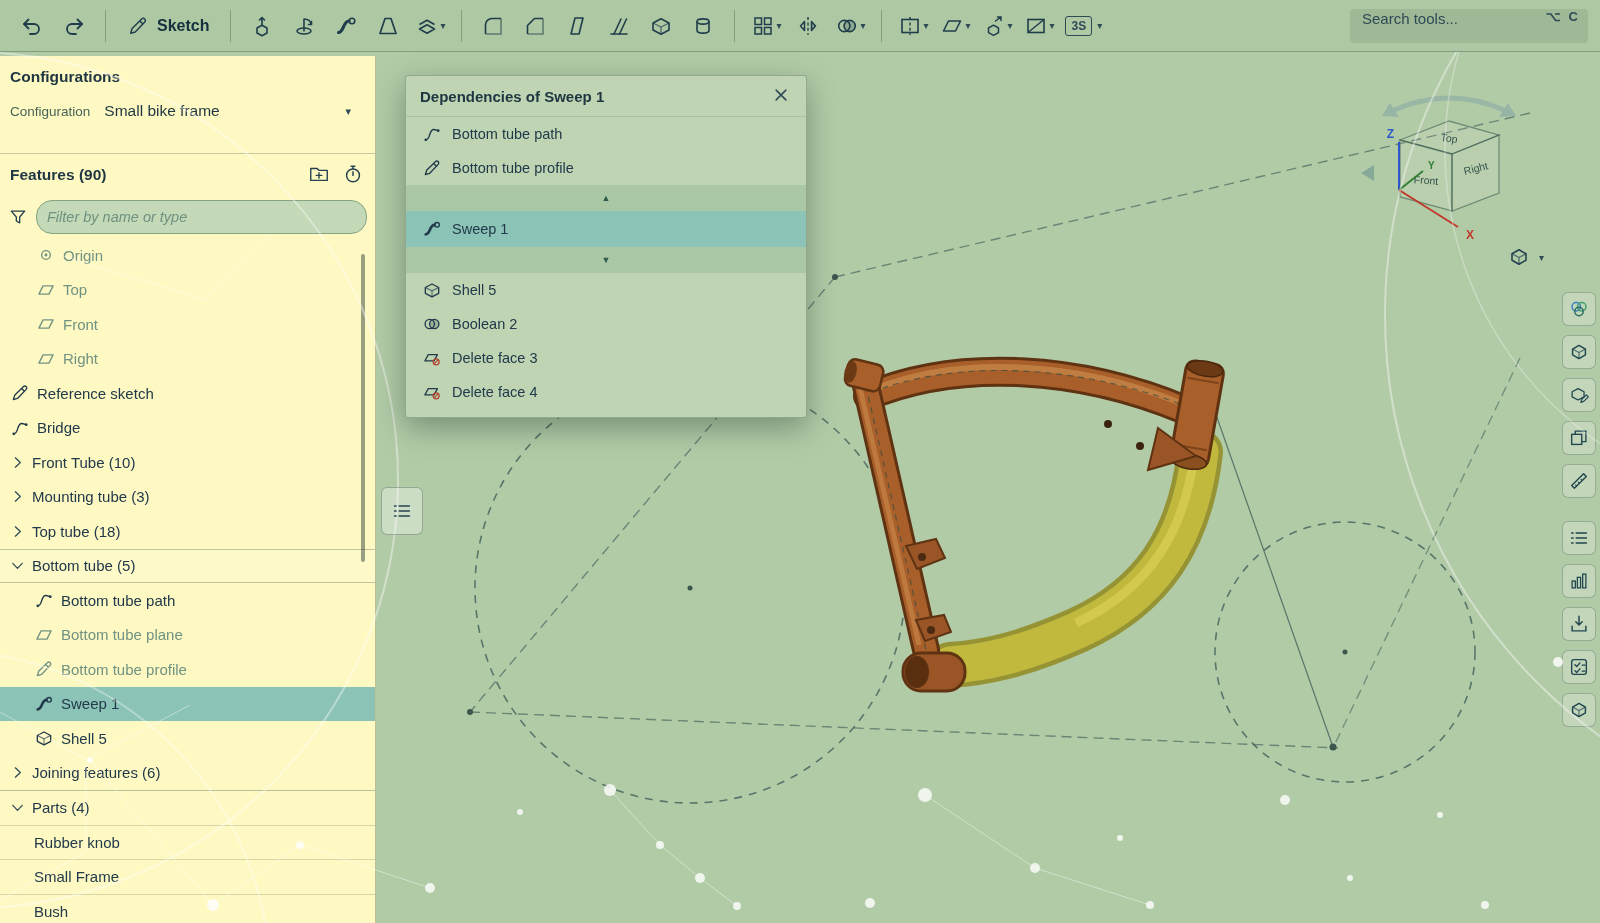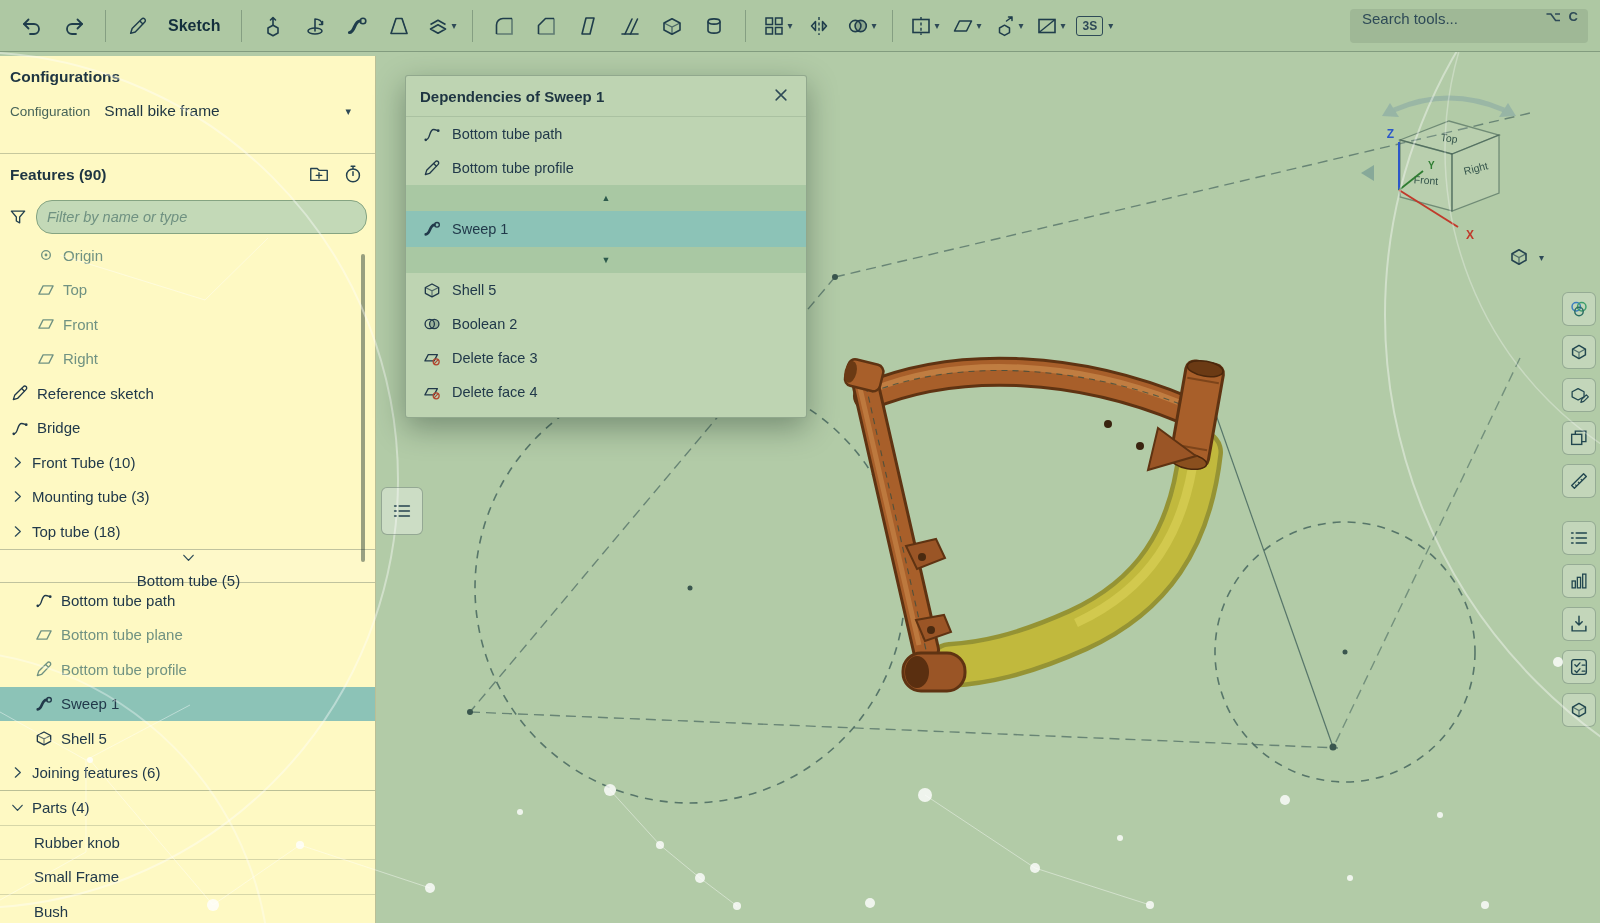--- a/index.html
+++ b/index.html
@@ -12,21 +12,21 @@
 
   
   .toolbar{position:absolute;left:0;top:0;right:0;height:52px;background:#aec8a3;
     border-bottom:1px solid rgba(30,55,45,.30);display:flex;align-items:center;
     padding:0 12px;gap:2px;z-index:4;box-sizing:border-box;}
   .tbtn{width:40px;height:38px;display:flex;align-items:center;justify-content:center;
     background:none;border:none;border-radius:4px;padding:0;cursor:pointer;color:#1f3d4b;}
   .tbtn svg{width:24px;height:24px;}
   .caret{font-size:10px;color:#2e4a57;margin-left:1px;}
   .tdiv{width:1px;height:32px;background:rgba(30,55,45,.28);margin:0 9px;flex:0 0 auto;}
-  .sketch-btn{display:flex;align-items:center;gap:19px;background:none;border:none;cursor:pointer;
+  .sketch-btn{display:flex;align-items:center;gap:8px;background:none;border:none;cursor:pointer;
     padding:0 10px;height:38px;font-family:inherit;font-size:16px;font-weight:bold;color:#14303d;}
   .sketch-btn svg{width:22px;height:22px;color:#1f3d4b;}
   .badge-3s{display:flex;align-items:center;gap:4px;background:none;border:none;cursor:pointer;padding:0 4px;}
   .badge-3s .chip{border:1.5px solid #2e4a57;border-radius:3px;color:#2e4a57;font-size:12px;
     font-weight:bold;padding:2px 5px;}
   .search-box{margin-left:auto;display:flex;align-items:flex-start;gap:8px;width:238px;height:34px;
     background:rgba(25,50,40,.10);border-radius:4px;padding:0 10px;box-sizing:border-box;}
   .search-box input{flex:1;background:transparent;border:none;outline:none;font-family:inherit;
     font-size:15px;color:#1f3d4b;min-width:0;}
   .search-box input::placeholder{color:#2e4a57;opacity:1;}
@@ -54,21 +54,21 @@
   .tree{position:relative;}
   .trow{height:34.5px;display:flex;align-items:center;gap:7px;padding:0 8px 0 10px;
     font-size:15px;color:#21394a;box-sizing:border-box;cursor:pointer;}
   .trow .ic{width:20px;height:20px;flex:0 0 auto;color:currentColor;}
   .trow .chev{width:15px;height:15px;flex:0 0 auto;color:#2c4a57;}
   .ind1{padding-left:36px;}
   .ind2{padding-left:34px;}
   .dim{color:#709282;}
   .sel{background:#8cc3b7;}
   .band{background:rgba(255,255,255,.10);border-top:1px solid rgba(32,58,48,.28);
-    border-bottom:1px solid rgba(32,58,48,.28);flex-direction:column;}
+    border-bottom:1px solid rgba(32,58,48,.28);}
   .parts-head{border-top:1px solid rgba(32,58,48,.30);}
   .part-row{padding-left:34px;border-top:1px solid rgba(32,58,48,.18);}
   .scroll-thumb{position:absolute;right:10px;top:198px;width:4px;height:308px;
     background:rgba(28,52,44,.45);border-radius:2px;cursor:grab;}
 
   
   .list-toggle{position:absolute;left:381px;top:487px;width:40px;height:46px;z-index:5;
     background:rgba(255,255,255,.34);border:1px solid rgba(30,55,45,.32);border-radius:6px;
     display:flex;align-items:center;justify-content:center;cursor:pointer;}
   .list-toggle svg{width:22px;height:22px;color:#24424f;}

